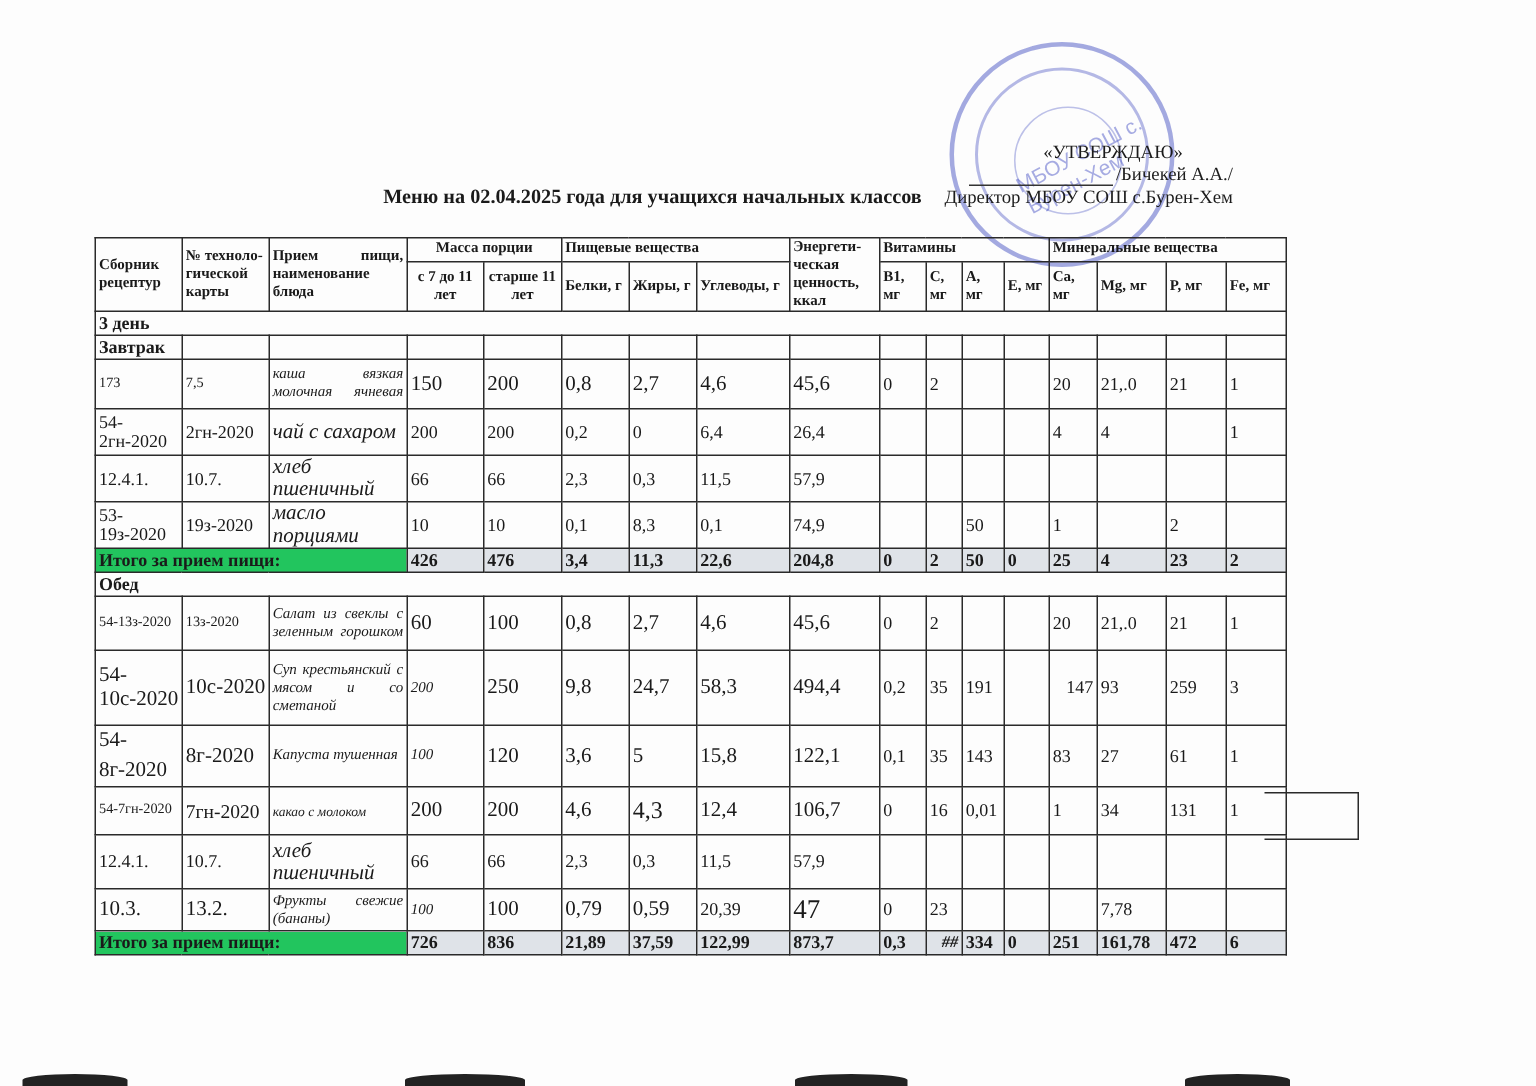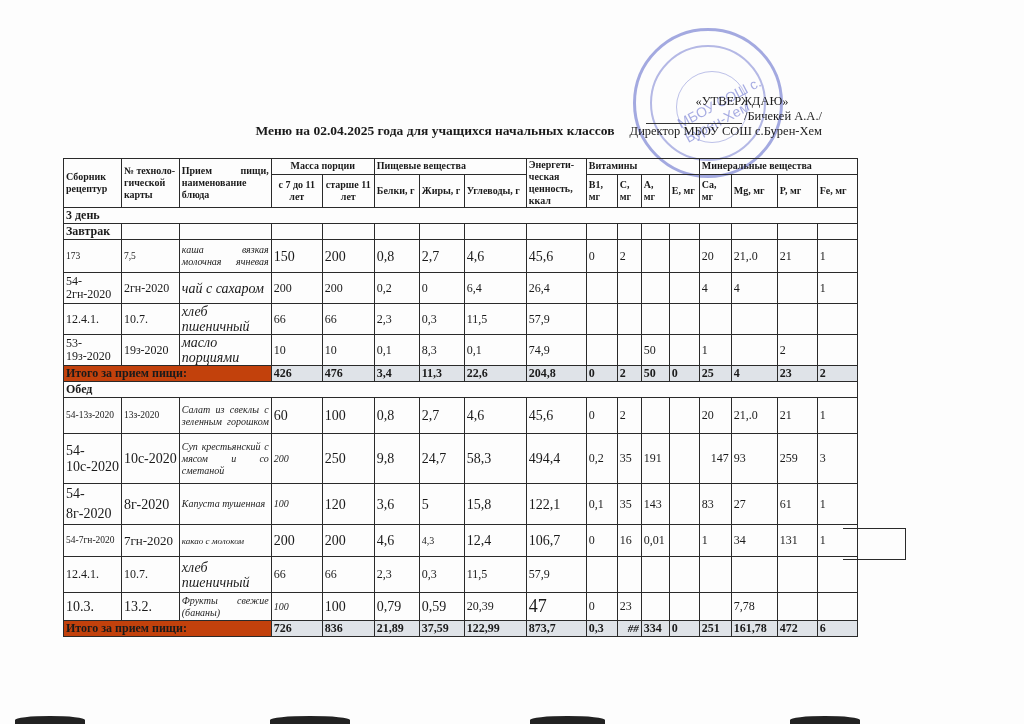--- a/index.html
+++ b/index.html
@@ -44,21 +44,21 @@
   .hdr-top th { height:12px; }
   .hdr-sub th { height:26px; }
   .section td { font-weight:bold; font-size:12.5px; height:15px; }
   .row-s td { height:32px; }
   .row-m td { height:30px; }
   .big td { font-size:14px; line-height:16px; }
   .it { font-style:italic; font-size:10px !important; line-height:12px !important; }
   .it-big { font-style:italic; font-size:14px !important; line-height:15px !important; }
   .sm { font-size:9.5px !important; }
   .total td { background:#dfe3e8; font-weight:bold; font-size:13px; height:15px; }
-  .total td.lbl { background:#c2410c; }
+  .total td.lbl { background:#22c55e; }
   .just { text-align:justify !important; text-align-last:justify; }
   .extra-cell {
     position:absolute; left:843px; top:528px; width:63px; height:32px; border:1px solid #2a2a2a;
     border-left:none; box-sizing:border-box;
   }
   .scan-blob { position:absolute; bottom:0; height:8px; background:#222; border-radius:50% 50% 0 0; }
 </style>
 </head>
 <body>
 
@@ -309,21 +309,21 @@
       <td>1</td>
     </tr>
 
     <tr style="height:32px">
       <td class="sm">54-7гн-2020</td>
       <td style="font-size:13px">7гн-2020</td>
       <td class="it" style="font-size:9px !important">какао с молоком</td>
       <td style="font-size:14px">200</td>
       <td style="font-size:14px">200</td>
       <td style="font-size:14px">4,6</td>
-      <td style="font-size:10px">4,3</td>
+      <td style="font-size:16px">4,3</td>
       <td style="font-size:14px">12,4</td>
       <td style="font-size:14px">106,7</td>
       <td>0</td>
       <td>16</td>
       <td>0,01</td>
       <td></td>
       <td>1</td>
       <td>34</td>
       <td>131</td>
       <td>1</td>

